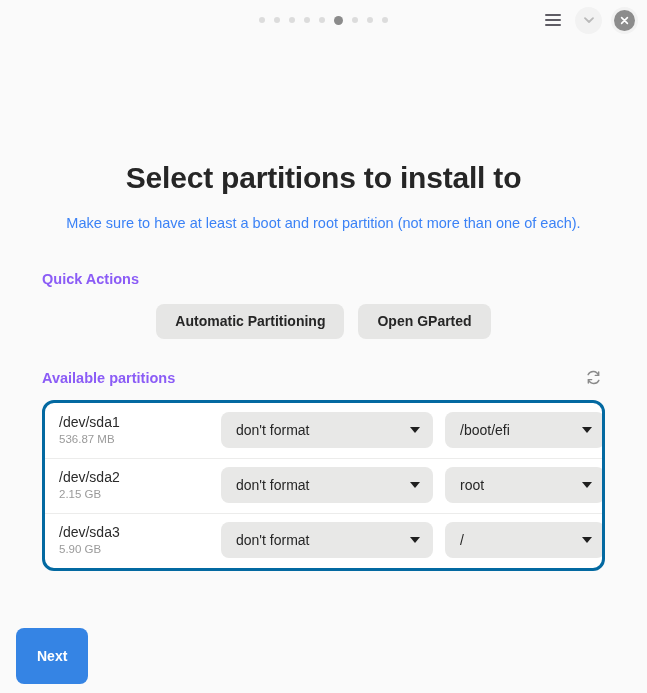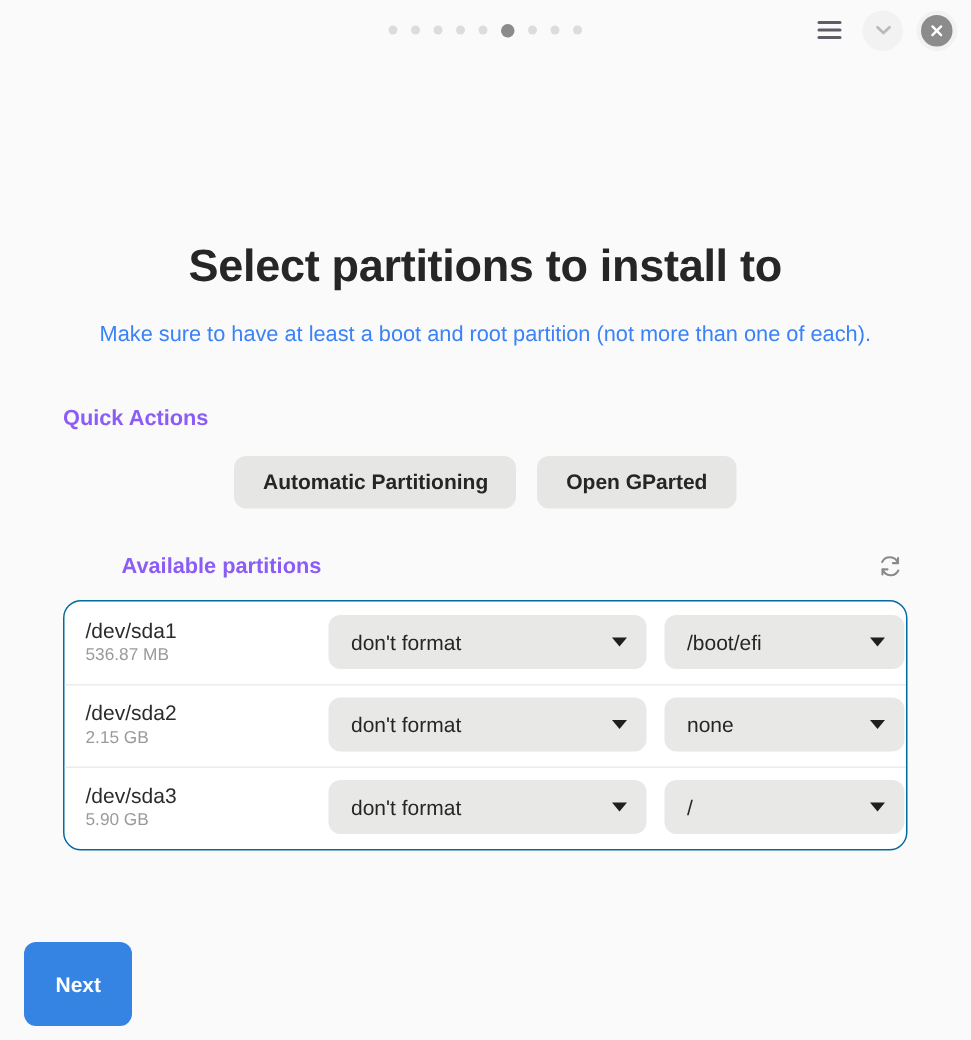--- a/index.html
+++ b/index.html
@@ -156,38 +156,37 @@
     line-height: 1.2;
   }
 
   
   .avail-row {
     margin-top: 27px;
     display: flex;
     align-items: center;
     justify-content: space-between;
     height: 24px;
-    margin-left: 39px;
   }
   .refresh-btn {
     background: transparent;
     border: none;
     cursor: pointer;
     width: 24px;
     height: 24px;
     display: flex;
     align-items: center;
     justify-content: center;
     padding: 0;
   }
 
   .partitions-card {
     margin-top: 10px;
     background: #ffffff;
-    border: 1px solid #0369a1;
+    border: 3px solid #0369a1;
     border-radius: 12px;
     overflow: hidden;
   }
 
   .part-row {
     display: flex;
     align-items: center;
     height: 55px;
     padding: 0 12px 0 14px;
     position: relative;
@@ -377,21 +376,21 @@
       <div class="part-row">
         <div class="part-info">
           <span class="part-name">/dev/sda2</span>
           <span class="part-size">2.15 GB</span>
         </div>
         <div class="dropdown dd-format">
           <span class="dd-label">don't format</span>
           <span class="dd-arrow"></span>
         </div>
         <div class="dropdown dd-mount">
-          <span class="dd-label">none</span>
+          <span class="dd-label">root</span>
           <span class="dd-arrow"></span>
         </div>
       </div>
       <div class="part-row">
         <div class="part-info">
           <span class="part-name">/dev/sda3</span>
           <span class="part-size">5.90 GB</span>
         </div>
         <div class="dropdown dd-format">
           <span class="dd-label">don't format</span>

